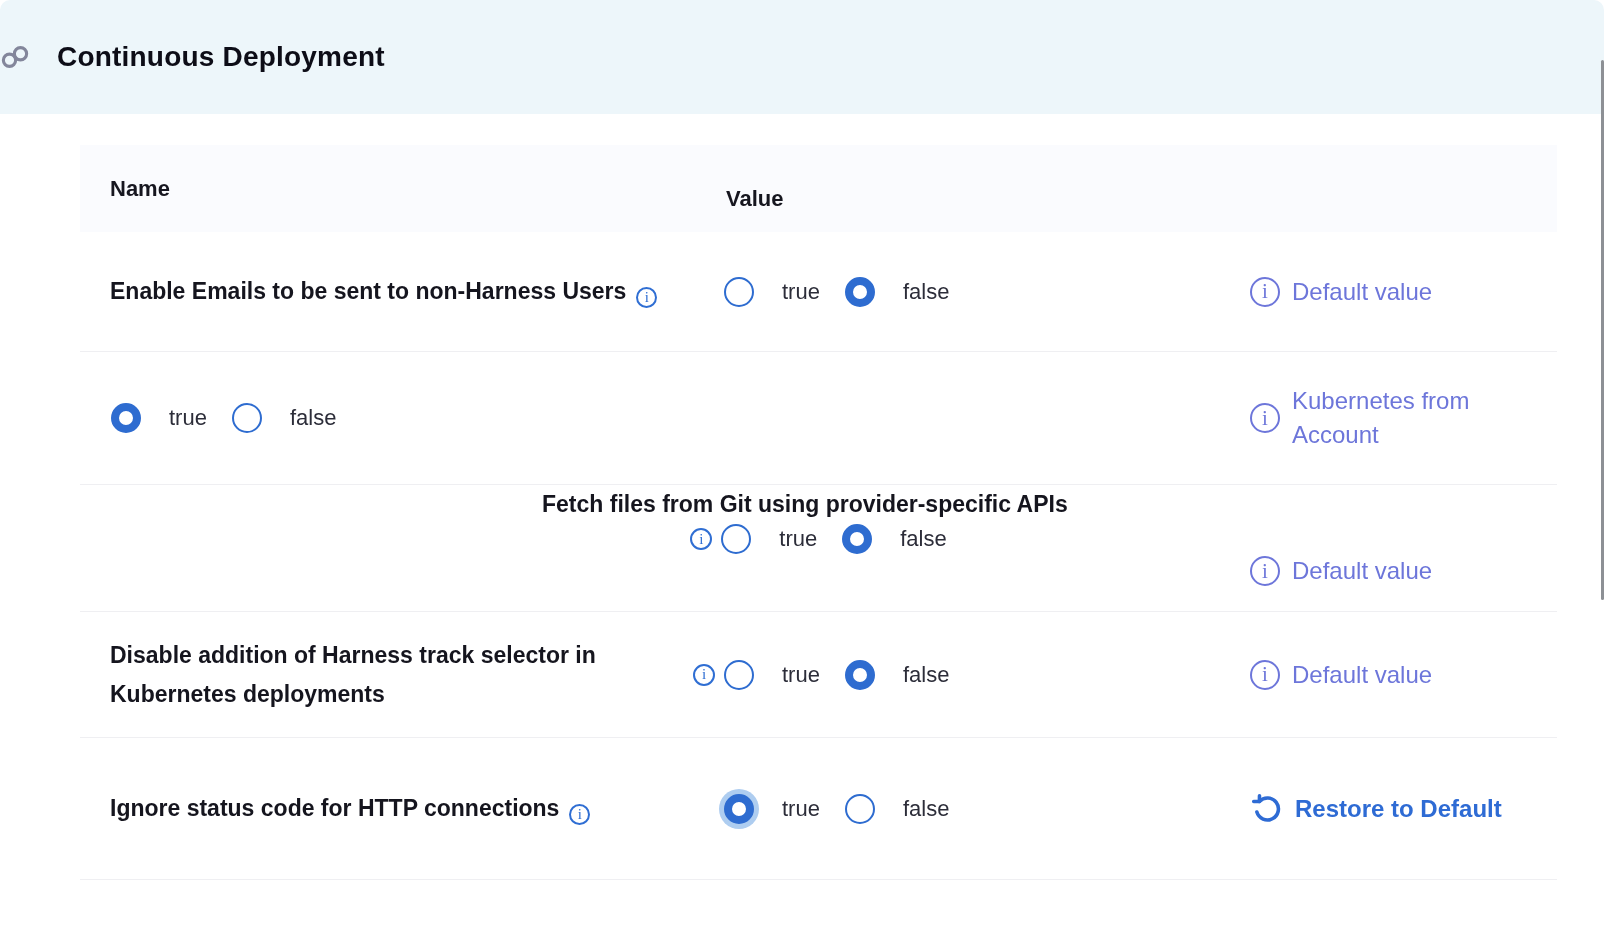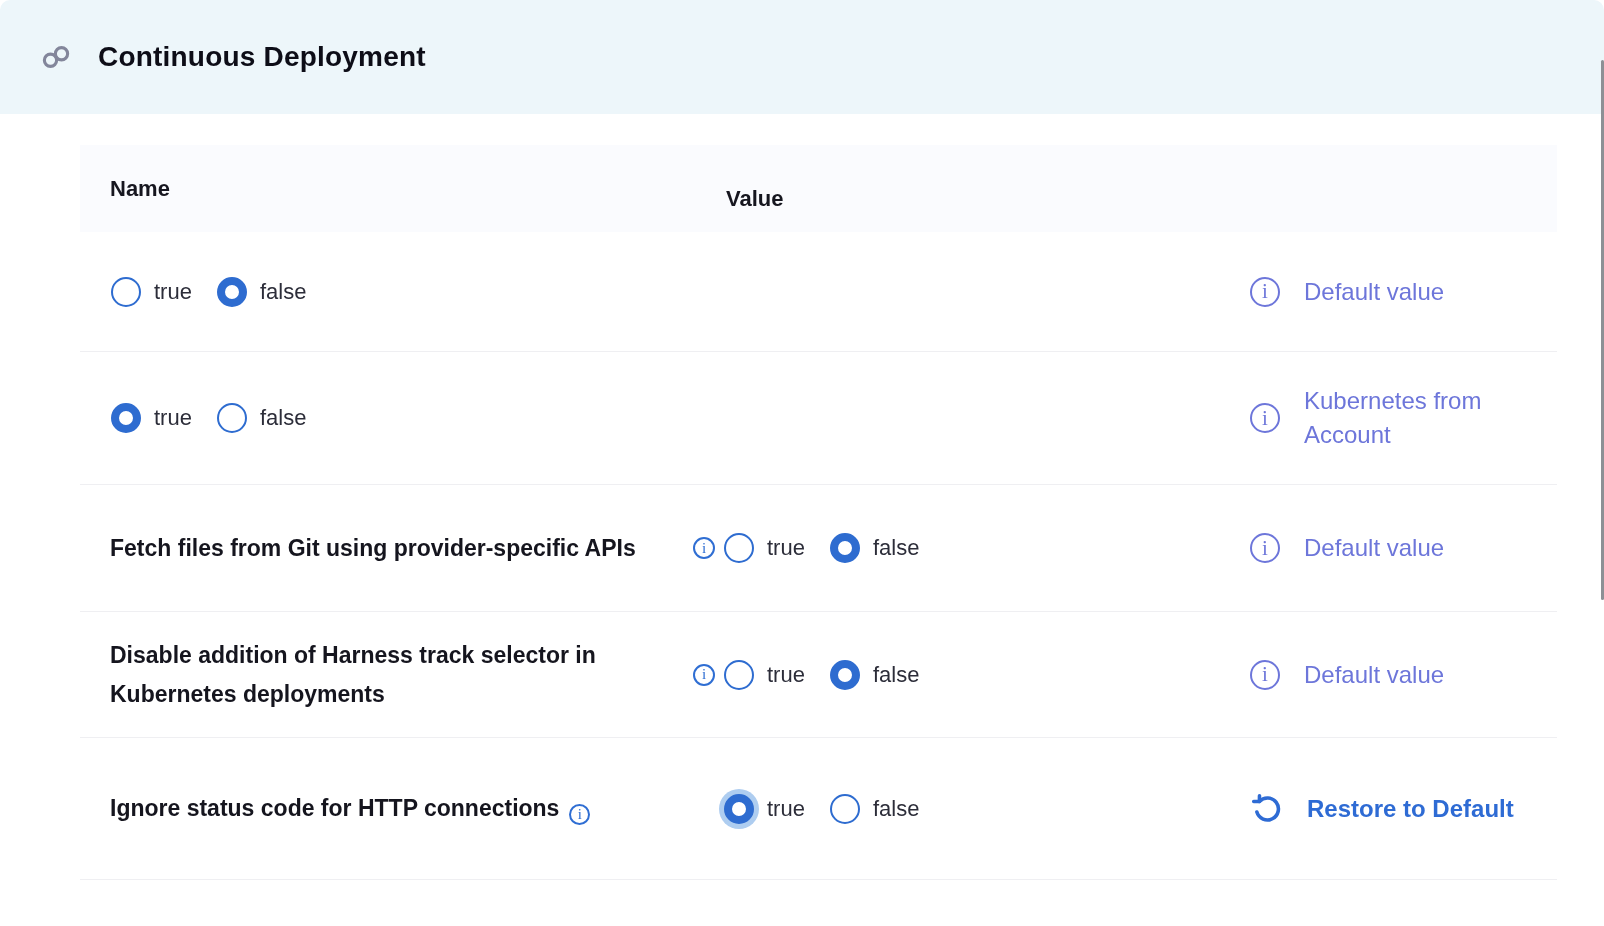--- a/index.html
+++ b/index.html
@@ -4,79 +4,79 @@
 <style>
   html,body { margin:0; padding:0; background:#fff; }
   .page {
     position:relative; width:1604px; height:926px; background:#ffffff;
     font-family:"Liberation Sans","DejaVu Sans",sans-serif;
     border-radius:10px; overflow:hidden;
   }
   
   .section-header {
     height:114px; background:#edf6fa; display:flex; align-items:center;
-    padding-left:41px; gap:27px; box-sizing:border-box;
+    gap:27px; box-sizing:border-box;
   }
   .link-icon { display:flex; flex:none; }
   .link-icon svg { width:30px; height:30px; display:block; }
   .section-title { margin:0; font-size:28px; font-weight:700; color:#0d0d17; letter-spacing:.2px; }
 
   
   .table { position:absolute; left:80px; top:145px; width:1477px; }
   .thead {
     display:flex; align-items:center; height:87px; background:#fafbfe;
     font-size:22px; font-weight:700; color:#16161f;
   }
   .th-name { width:613px; padding-left:30px; box-sizing:border-box; }
   .th-value { padding-left:33px;margin-top:20px; }
 
   .row { display:flex; align-items:center; border-bottom:1px solid #efeff2; background:#fff; }
   .row:nth-child(1) { min-height:119px; }
   .row:nth-child(2) { min-height:132px; }
-  .row:nth-child(3) { min-height:126px; }
+  .row:nth-child(3) { min-height:126px;flex-direction:column; }
   .row:nth-child(4) { min-height:125px; }
   .row:nth-child(5) { min-height:141px; }
 
   .name-cell {
     width:613px; box-sizing:border-box; padding:0 20px 0 30px;
     font-size:23px; font-weight:700; color:#15151e; line-height:39px;
   }
   .info-icon {
     display:inline-flex; align-items:center; justify-content:center;
     width:21px; height:21px; border:2px solid #2f6ed3; border-radius:50%;
     color:#2f6ed3; font-family:"Liberation Serif",serif; font-size:15px;
     font-weight:400; line-height:1; box-sizing:border-box; flex:none;
   }
   .label-info { vertical-align:-3px; margin-left:10px; }
   .row:not(.icon-in-label) .label-info { display:none; }
 
   .value-cell { display:flex; align-items:center; }
   .value-info { width:22px; height:22px; margin-right:9px; visibility:hidden; }
   .row.icon-in-value .value-info { visibility:visible; }
 
-  .radio-option { display:flex; align-items:center; gap:13px; cursor:pointer; }
+  .radio-option { display:flex; align-items:center; gap:28px; cursor:pointer; }
   .radio-option.true-option { margin-right:25px; }
   .radio {
     width:30px; height:30px; border-radius:50%; box-sizing:border-box;
     border:2.5px solid #2e6cd0; background:#fff; flex:none;
   }
   .radio.checked { border-width:8.5px; }
   .radio.focus-ring { box-shadow:0 0 0 5px #aecdf0; }
   .radio-label { font-size:22px; color:#2c2d39; }
 
   .status-cell { margin-left:auto; width:307px; display:flex; align-items:center; gap:12px; box-sizing:border-box; }
   .status-icon-info {
     display:flex; align-items:center; justify-content:center;
     width:30px; height:30px; border:2px solid #6d76da; border-radius:50%;
     color:#6d76da; font-family:"Liberation Serif",serif; font-size:21px;
     box-sizing:border-box; flex:none;
   }
   .status-icon-restore { display:none; flex:none; }
   .status-icon-restore svg { width:33px; height:33px; display:block; }
-  .status-label { font-size:24px; color:#6d76da; line-height:34px; max-width:200px;margin-left:12px; }
+  .status-label { font-size:24px; color:#6d76da; line-height:34px; max-width:200px; }
   .row.status-restore .status-icon-restore { display:flex; }
   .row.status-restore .status-label { color:#2e6bd4; font-weight:700; max-width:none; white-space:nowrap; }
   .row.status-restore .status-cell { cursor:pointer; }
 
   
   .scrollbar-thumb {
     position:absolute; right:0; top:60px; width:3px; height:540px;
     background:#8d9095; border-radius:2px;
   }
 </style>
@@ -95,20 +95,23 @@
     <h1 class="section-title">Continuous Deployment</h1>
   </div>
 
   <div class="table">
     <div class="thead">
       <div class="th-name">Name</div>
       <div class="th-value">Value</div>
     </div>
     <div class="rows" id="rows">
         <div class="row icon-in-label status-default">
+    <div class="name-cell">
+      <span class="setting-name">Enable Emails to be sent to non-Harness Users</span><span class="info-icon label-info">i</span>
+    </div>
     <div class="value-cell">
       <span class="info-icon value-info">i</span>
       <label class="radio-option true-option">
         <span class="radio radio-true"></span>
         <span class="radio-label">true</span>
       </label>
       <label class="radio-option false-option">
         <span class="radio radio-false checked"></span>
         <span class="radio-label">false</span>
       </label>

